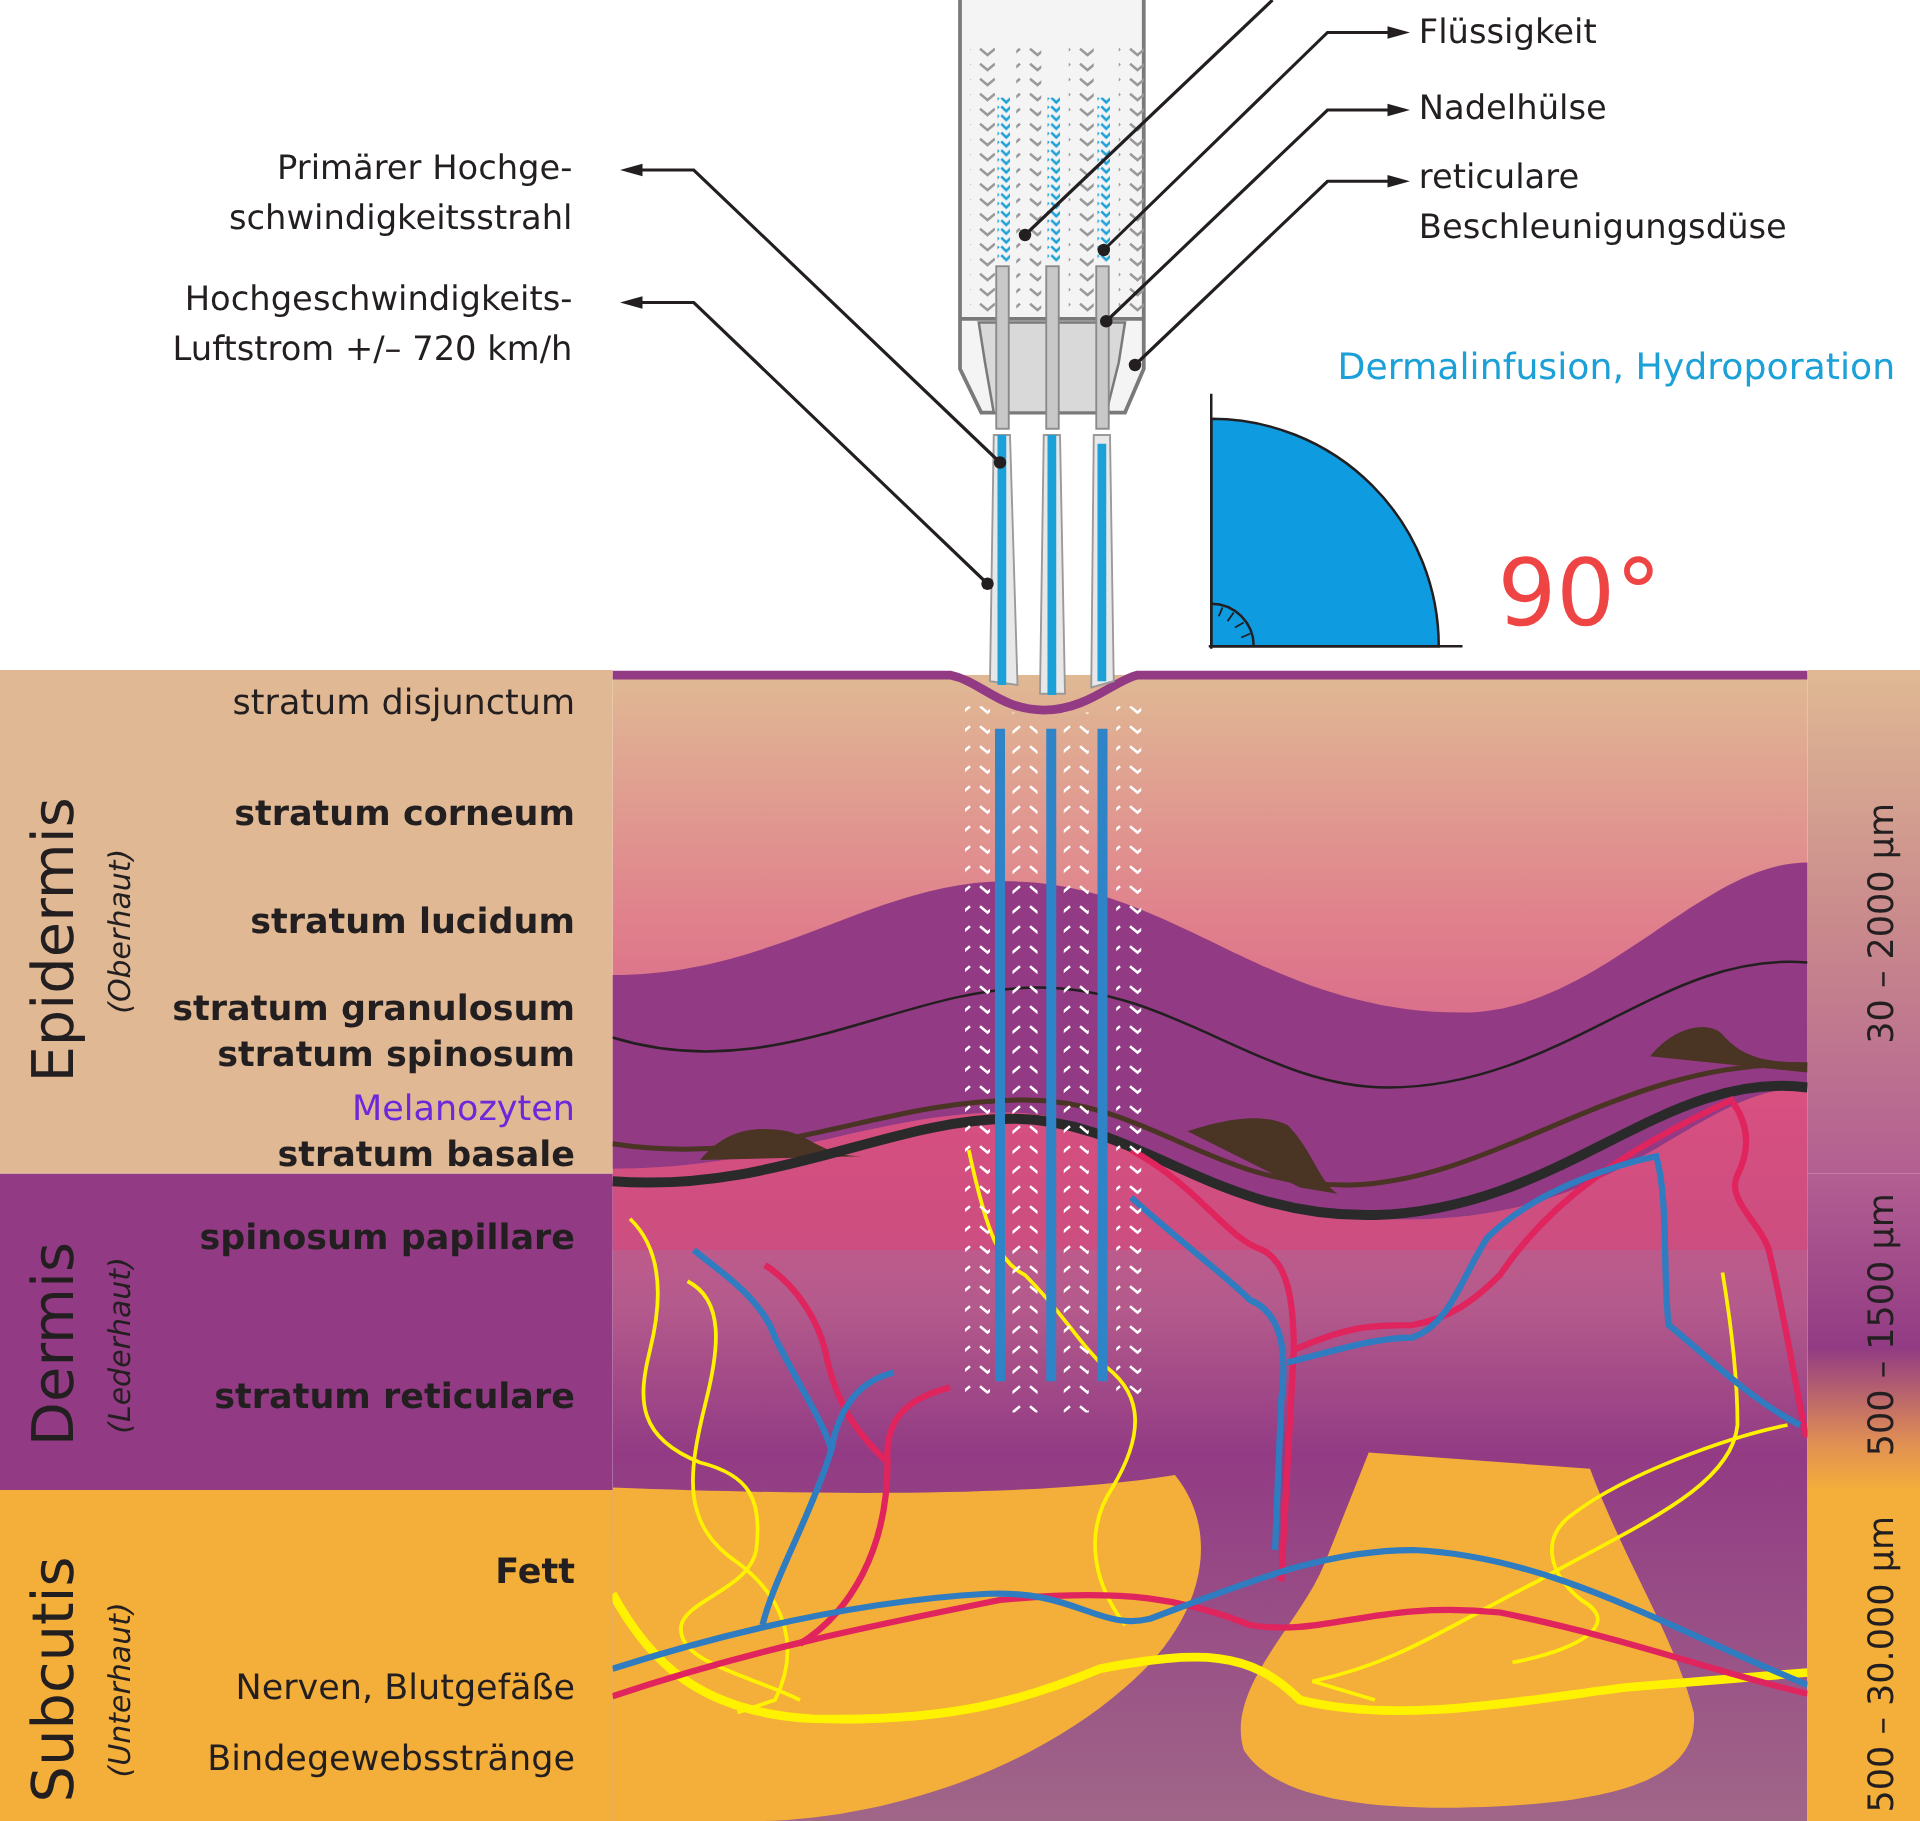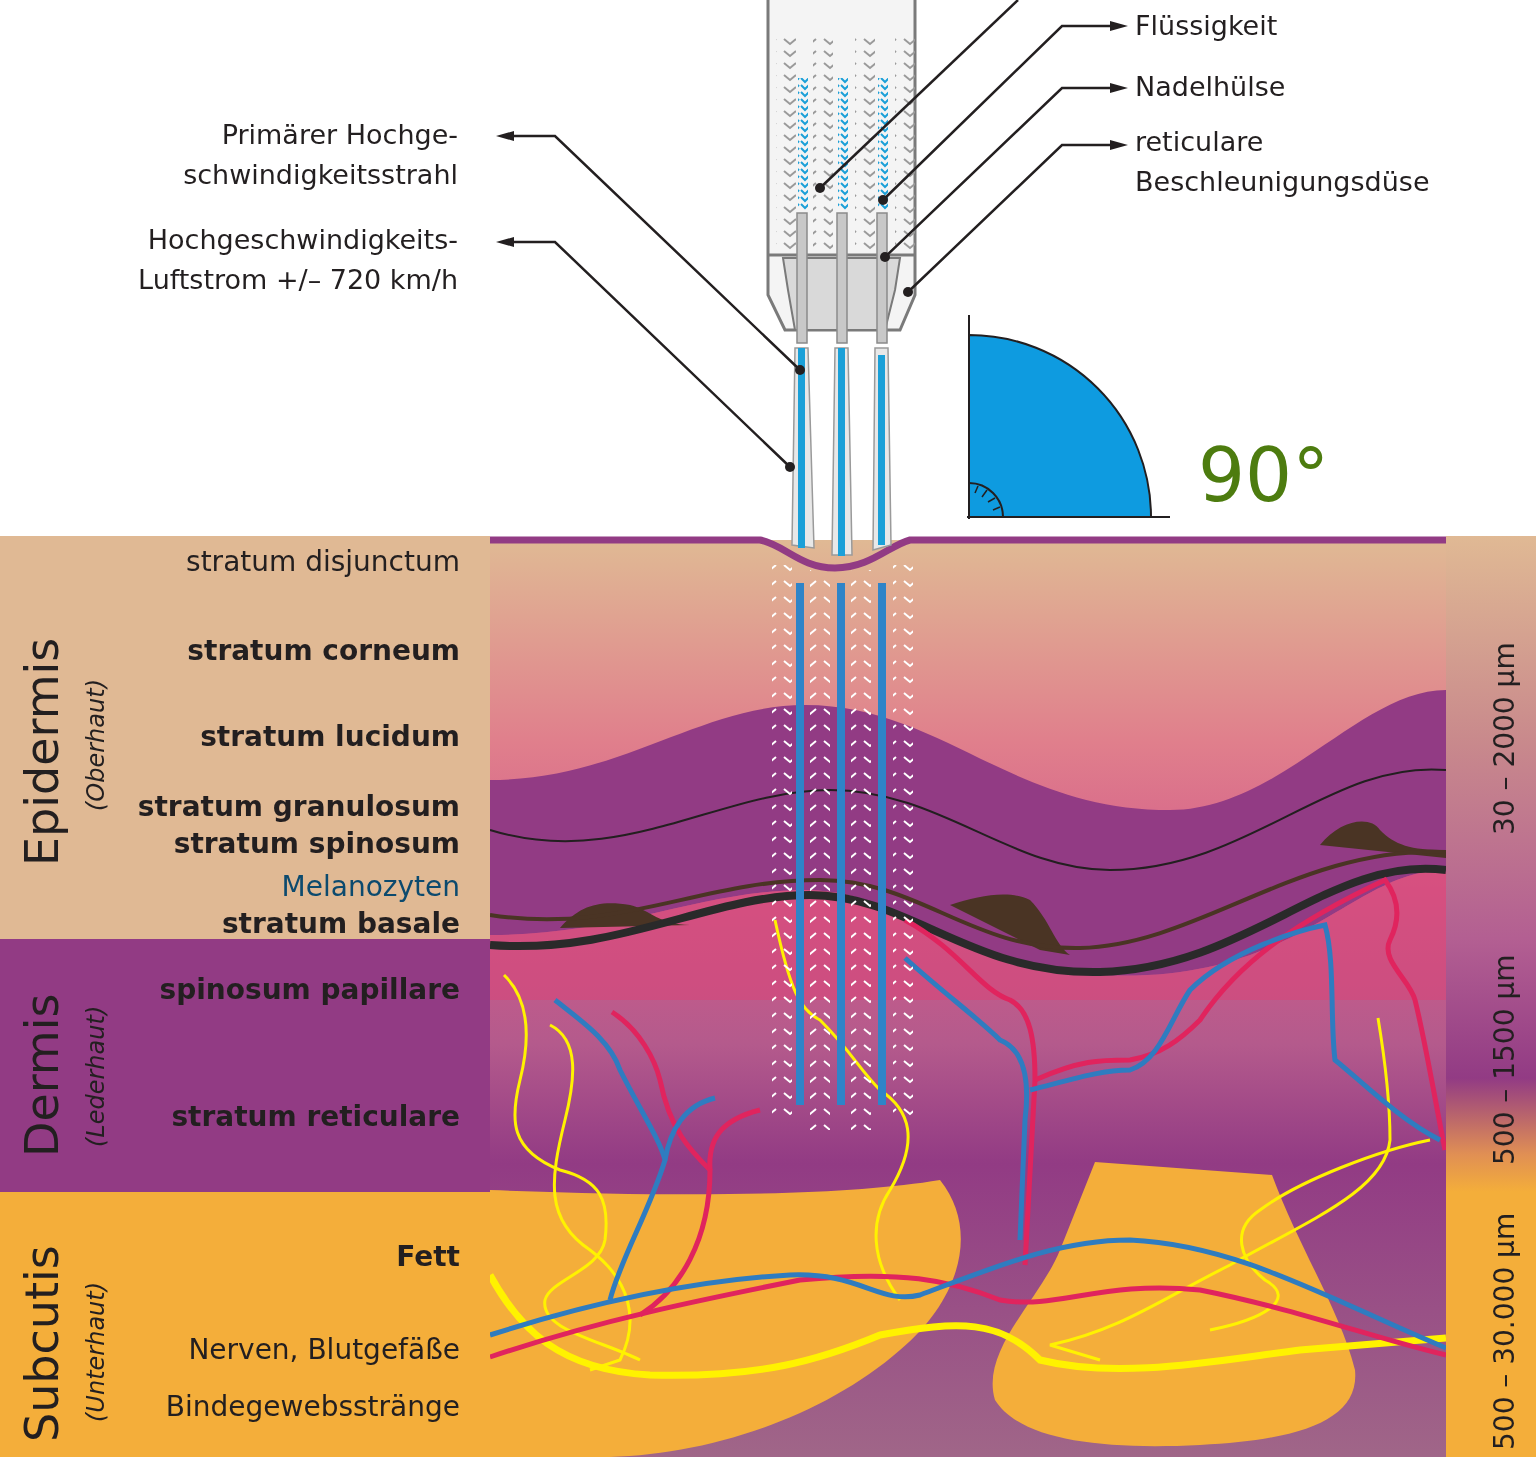--- a/index.html
+++ b/index.html
@@ -3,34 +3,34 @@
   <meta charset="utf-8">
   <style>
     html, body { margin: 0; padding: 0; background: #ffffff; }
     body { width: 1536px; height: 1457px; position: relative; overflow: hidden;
            font-family: "DejaVu Sans", sans-serif; color: #231f20; }
     svg { position: absolute; left: 0; top: 0; }
 
     .callout { position: absolute; font-size: 27px; line-height: 40px; color: #231f20; white-space: nowrap; }
     .callout.right { text-align: right; }
     .angle-title { position: absolute; left: 1070px; top: 273px; font-size: 29px; line-height: 41px; color: #1ba0d8; white-space: nowrap; }
-    .angle-big { position: absolute; left: 1198px; top: 430px; font-size: 74px; line-height: 90px; color: #4d7c0f; }
+    .angle-big { position: absolute; left: 1198px; top: 430px; font-size: 74px; line-height: 90px; color: #ef4444; }
 
     .panel { position: absolute; left: 0; width: 490px; }
     .panel.epi { top: 536px; height: 403px; background: #e0b994; }
     .panel.der { top: 939px; height: 253px; background: #923b84; }
     .panel.sub { top: 1192px; height: 265px; background: #f4ae3a; }
 
     .vtitle { position: absolute; transform: rotate(-90deg); transform-origin: left top; white-space: nowrap; }
     .vtitle .big { font-size: 46px; line-height: 56px; display: block; }
     .vtitle .small { font-size: 24px; line-height: 28px; font-style: italic; display: block; }
 
     .layer { position: absolute; right: 30px; font-size: 28px; line-height: 34px; white-space: nowrap; text-align: right; }
     .layer.b { font-weight: bold; }
-    .layer.m { color: #0c4a6e; }
+    .layer.m { color: #6d28d9; }
 
     .scale { position: absolute; left: 1446px; width: 90px; }
     .scale.s1 { top: 536px; height: 403px; background: linear-gradient(#e0b994, #c98a8c 50%, #b35f92); }
     .scale.s2 { top: 939px; height: 253px; background: linear-gradient(#b35f92, #923b84 55%, #e08f54 85%, #f4ae3a); }
     .scale.s3 { top: 1192px; height: 265px; background: #f4ae3a; }
     .scale-label { position: absolute; left: 1488px; transform: rotate(-90deg); transform-origin: left top; font-size: 28px; white-space: nowrap; }
   </style>
 </head>
 <body>
 
@@ -177,20 +177,21 @@
 <div class="callout" style="left:1135px; top:67px;">Nadelhülse</div>
 <div class="callout" style="left:1135px; top:122px;">reticulare</div>
 <div class="callout" style="left:1135px; top:162px;">Beschleunigungsdüse</div>
 
 <div class="callout right" style="right:1078px; top:115px;">Primärer Hochge-</div>
 <div class="callout right" style="right:1078px; top:155px;">schwindigkeitsstrahl</div>
 <div class="callout right" style="right:1078px; top:220px;">Hochgeschwindigkeits-</div>
 <div class="callout right" style="right:1078px; top:260px;">Luftstrom +/– 720 km/h</div>
 
 <div class="angle-title">
+  <div>Dermalinfusion, Hydroporation</div>
 </div>
 <div class="angle-big">90°</div>
 
 <div class="panel epi">
   <div class="vtitle" style="left:14px; top:330px;">
     <span class="big">Epidermis</span>
   </div>
   <div class="vtitle" style="left:82px; top:275px;">
     <span class="small">(Oberhaut)</span>
   </div>

